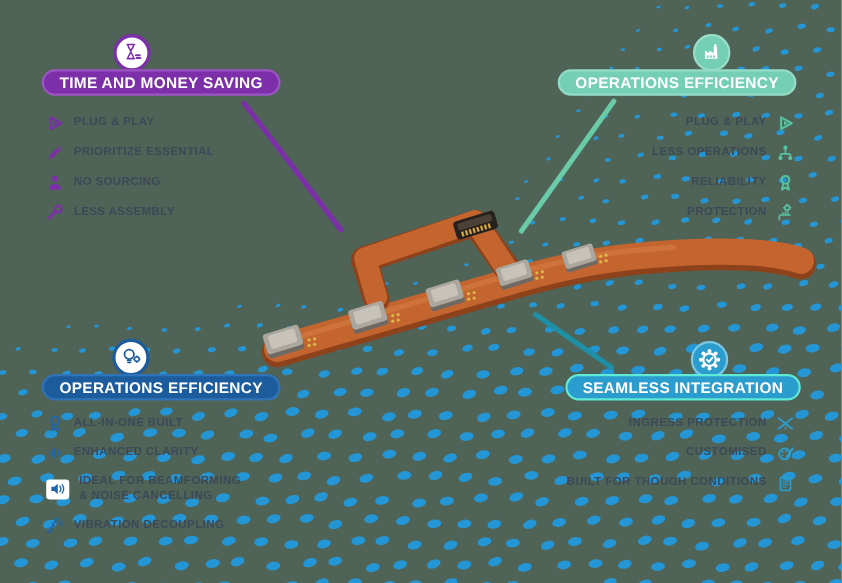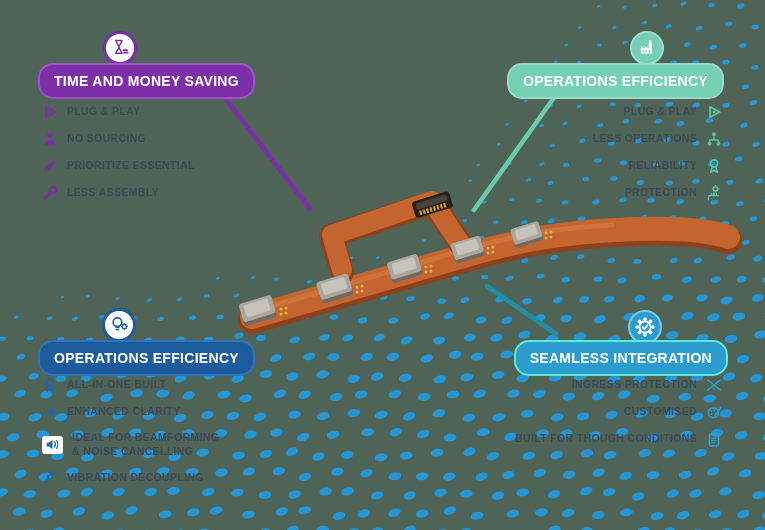--- a/index.html
+++ b/index.html
@@ -4,21 +4,21 @@
 <style>
   html,body{margin:0;padding:0;}
   body{font-family:"Liberation Sans",sans-serif;}
   #stage{position:relative;width:765px;height:530px;background:#4F6456;overflow:hidden;}
   #bgsvg{position:absolute;left:0;top:0;}
   .badge{position:absolute;width:34px;height:34px;border-radius:50%;display:flex;align-items:center;justify-content:center;box-sizing:border-box;z-index:4;}
   .badge.tl{left:103px;top:31px;background:#fff;border:3px solid #7B2FA8;color:#7B2FA8;}
   .badge.tr{left:630px;top:31px;background:#74CFB4;border:2px solid #9ADFC9;color:#fff;}
   .badge.bl{left:102px;top:308px;background:#fff;border:3px solid #1D5C9C;color:#1D5C9C;}
   .badge.br{left:628px;top:310px;background:#2B9CCE;border:2px solid #7CC8E4;color:#fff;}
-  .pill{position:absolute;height:36px;box-sizing:border-box;display:flex;align-items:center;padding:0 14px;border-radius:15px;color:#fff;
+  .pill{position:absolute;height:24px;box-sizing:border-box;display:flex;align-items:center;padding:0 14px;border-radius:15px;color:#fff;
         font-weight:700;font-size:14px;letter-spacing:.3px;white-space:nowrap;z-index:4;}
   .pill.tl{left:38px;top:63px;background:#7C2FA8;border:2px solid #9D54C6;}
   .pill.tr{right:41px;top:63px;background:#74CFB4;border:2px solid #95DCC7;}
   .pill.bl{left:38px;top:340px;background:#1D5C9C;border:2px solid #2F74B8;}
   .pill.br{right:37px;top:340px;background:#2B9CCE;border:2px solid #5eead4;}
   .items{position:absolute;display:flex;flex-direction:column;gap:11px;z-index:4;}
   .items.tl{left:42px;top:104px;}
   .items.tr{right:43px;top:104px;align-items:flex-end;}
   .items.bl{left:42px;top:377px;}
   .items.br{right:43px;top:377px;align-items:flex-end;}
@@ -639,34 +639,34 @@
           <svg width="16" height="16" viewBox="0 0 14 14">
             <path d="M3.6 2.4 L12 7 L3.6 11.6 Z" fill="none" stroke="currentColor" stroke-width="1.7" stroke-linejoin="round"></path>
             <path d="M5.9 5.3 L9.1 7 L5.9 8.7 Z" fill="currentColor"></path>
           </svg>
         </span>
       <span class="lbl">PLUG &amp; PLAY</span>
     </div>
     <div class="item">
       <span class="ic">
           <svg width="16" height="16" viewBox="0 0 14 14">
+            <path d="M1.8 12.2 L3 8.9 L10.3 1.6 L12.4 3.7 L5.1 11 Z" fill="currentColor"></path>
+            <path d="M9.2 2.7 L11.3 4.8" stroke="#4F6456" stroke-width="0.9"></path>
+          </svg>
+        </span>
+      <span class="lbl">PRIORITIZE ESSENTIAL</span>
+    </div>
+    <div class="item">
+      <span class="ic">
+          <svg width="16" height="16" viewBox="0 0 14 14">
             <circle cx="7" cy="4" r="2.4" fill="currentColor"></circle>
             <path d="M2.4 12.6 C2.4 9.6 4.4 8 7 8 C9.6 8 11.6 9.6 11.6 12.6 Z" fill="currentColor"></path>
           </svg>
         </span>
       <span class="lbl">NO SOURCING</span>
-    </div>
-    <div class="item">
-      <span class="ic">
-          <svg width="16" height="16" viewBox="0 0 14 14">
-            <path d="M1.8 12.2 L3 8.9 L10.3 1.6 L12.4 3.7 L5.1 11 Z" fill="currentColor"></path>
-            <path d="M9.2 2.7 L11.3 4.8" stroke="#4F6456" stroke-width="0.9"></path>
-          </svg>
-        </span>
-      <span class="lbl">PRIORITIZE ESSENTIAL</span>
     </div>
     <div class="item">
       <span class="ic">
           <svg width="16" height="16" viewBox="0 0 14 14">
             <circle cx="9.6" cy="4.4" r="2.7" fill="none" stroke="currentColor" stroke-width="1.7"></circle>
             <path d="M2.4 11.6 L7.4 6.6" stroke="currentColor" stroke-width="2.3" stroke-linecap="round"></path>
           </svg>
         </span>
       <span class="lbl">LESS ASSEMBLY</span>
     </div>

